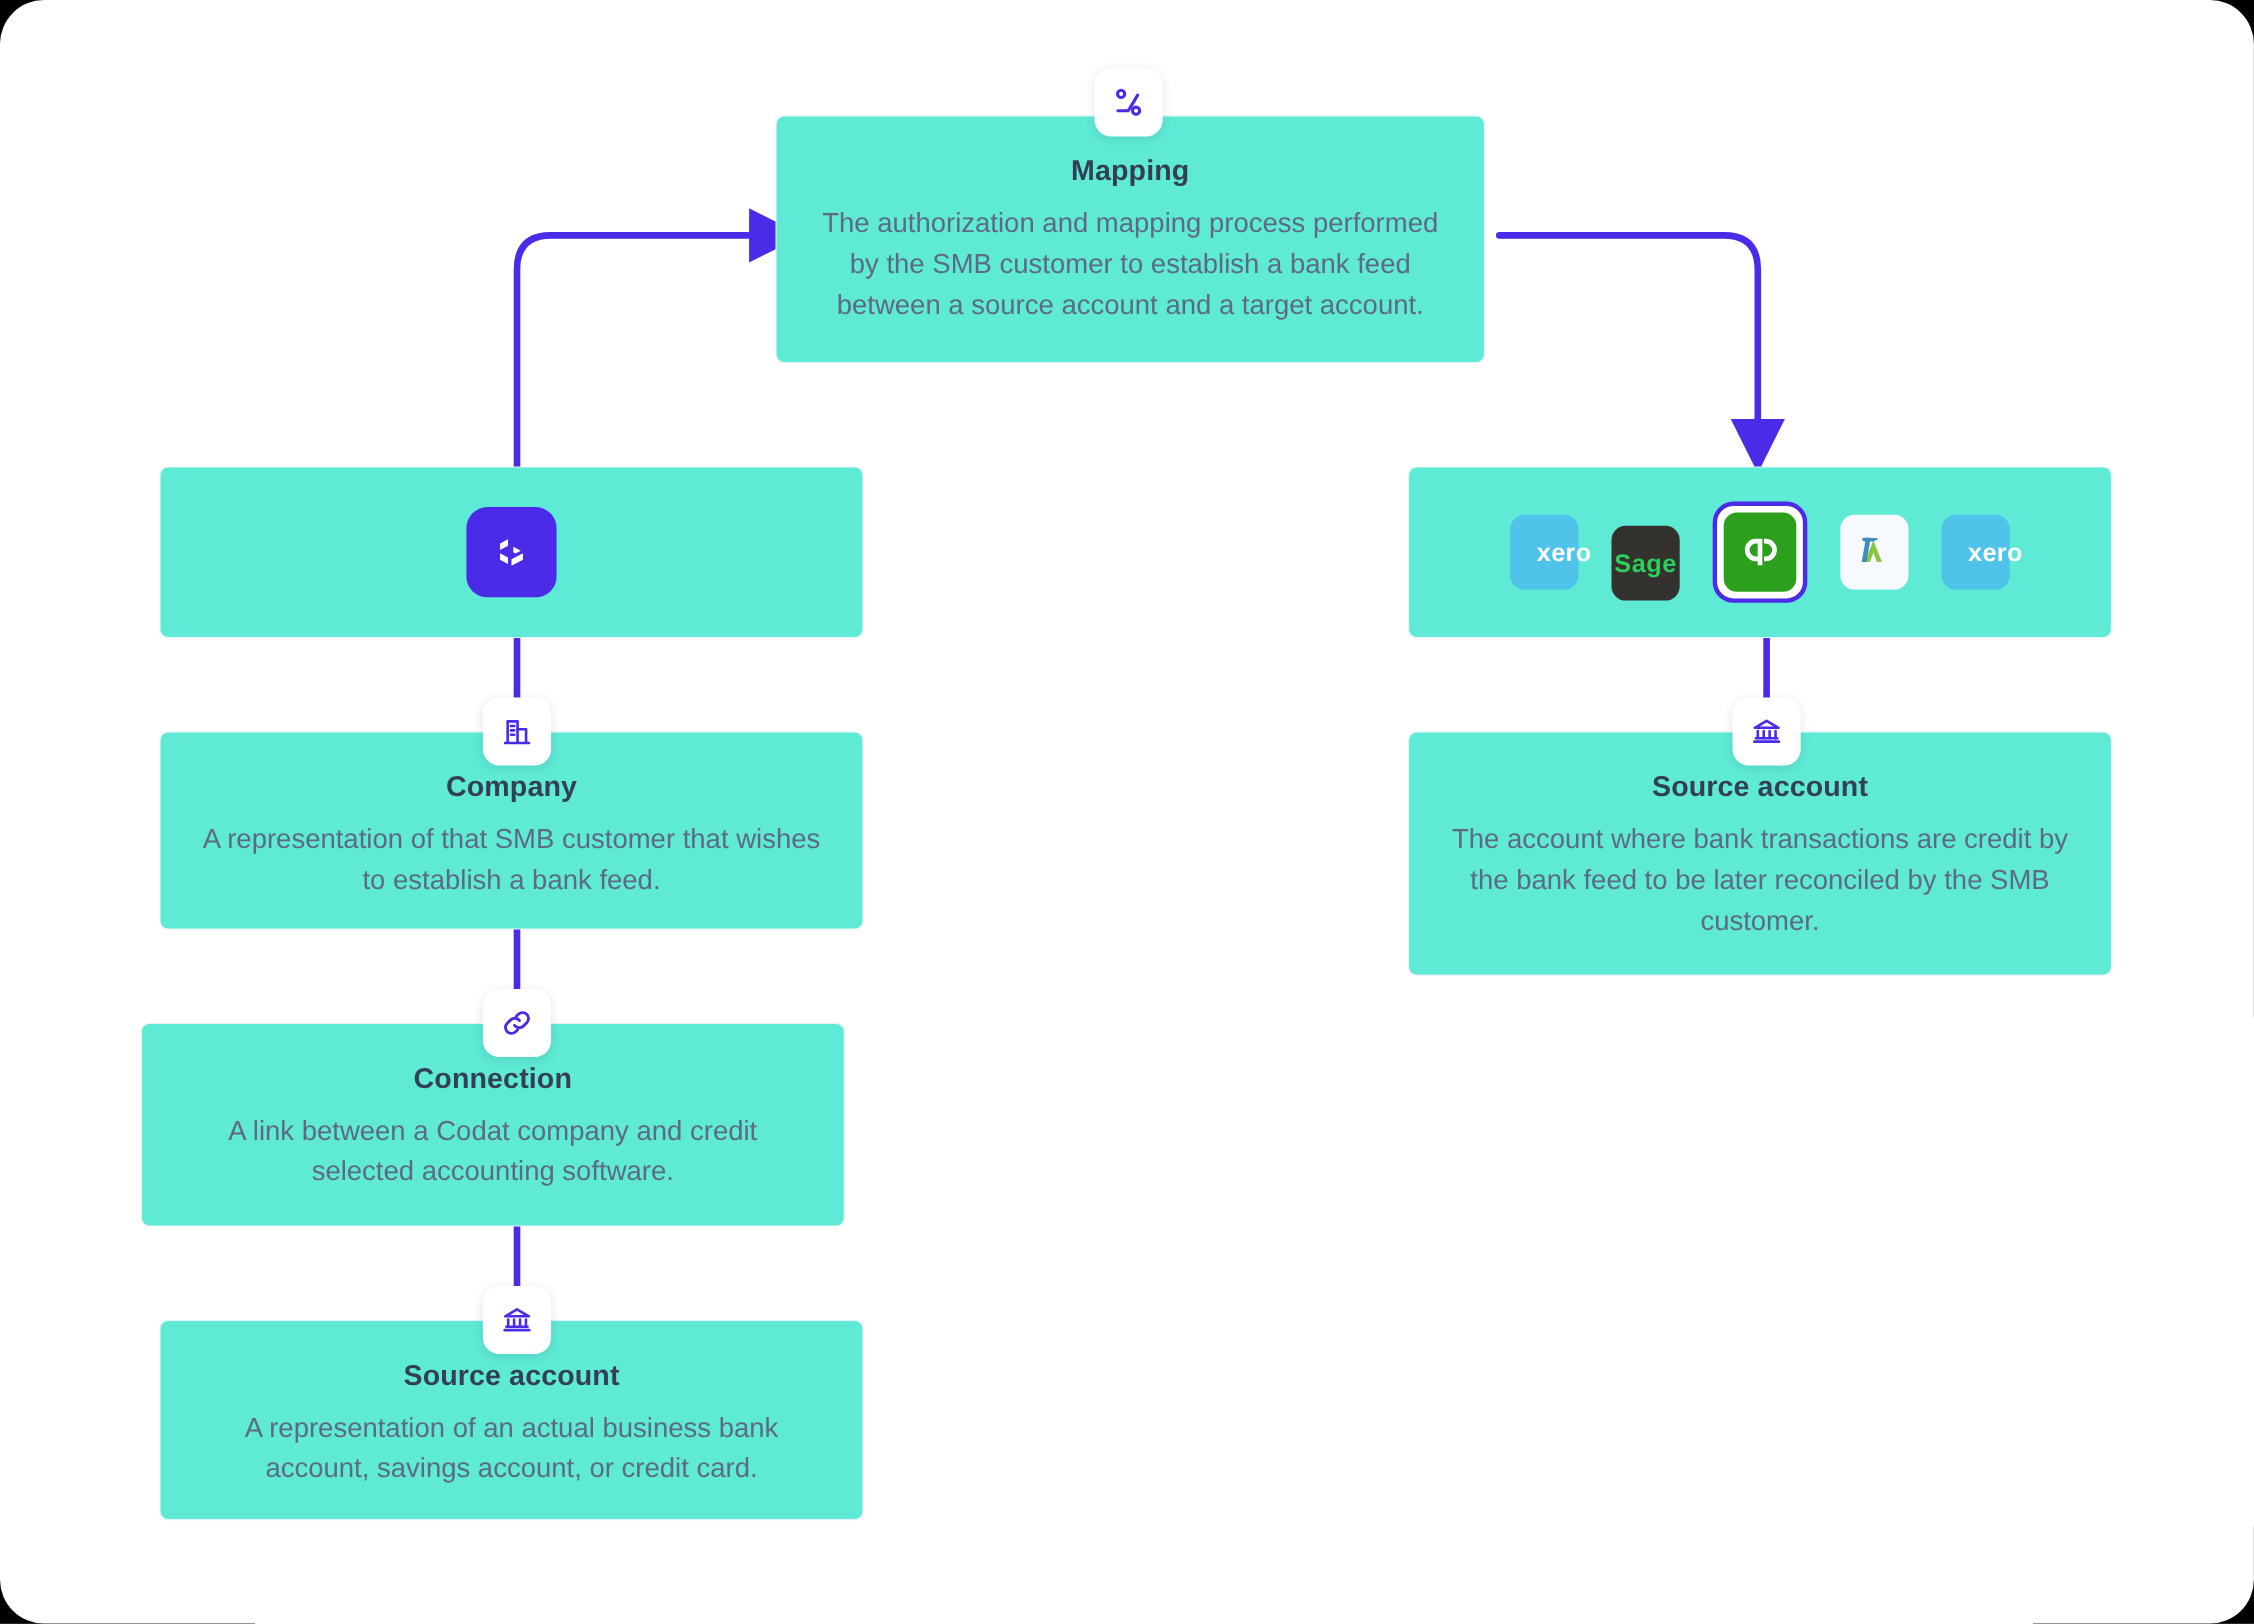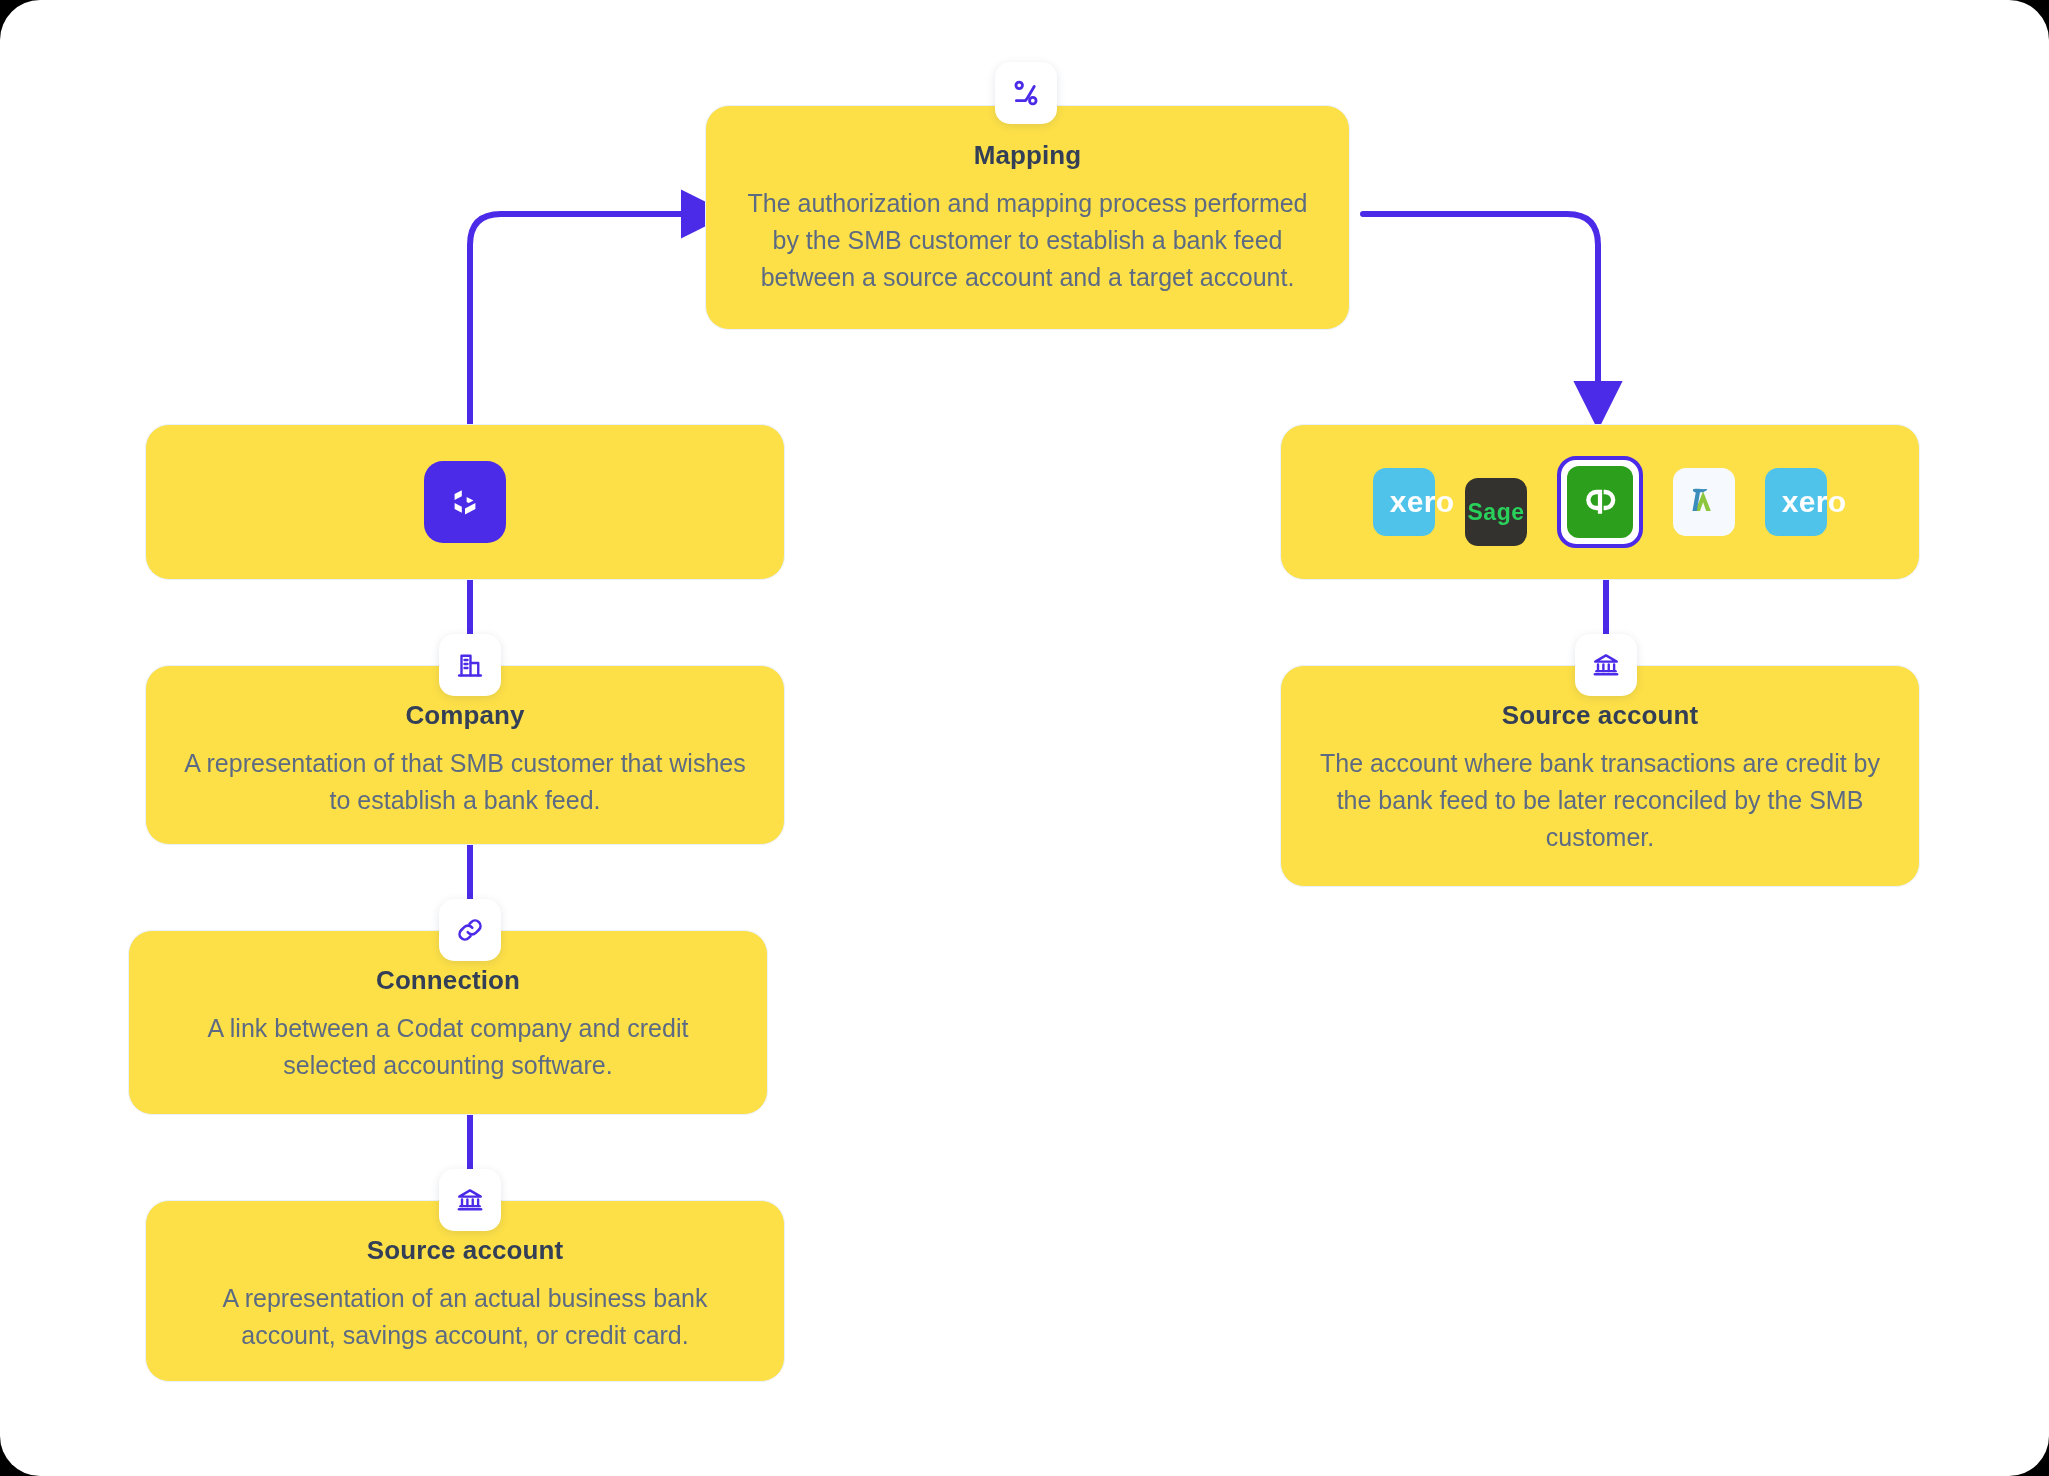--- a/index.html
+++ b/index.html
@@ -33,23 +33,23 @@
     left: 0; top: 0;
     width: 2049px;
     height: 1476px;
     pointer-events: none;
   }
 
   
   .card {
     position: absolute;
     box-sizing: border-box;
-    background: #fde047;
+    background: #5eead4;
     border: 1.5px solid #eaf1f8;
-    border-radius: 24px;
+    border-radius: 8px;
     text-align: center;
   }
   .card-title {
     font-size: 26px;
     font-weight: bold;
     color: #333f57;
     letter-spacing: .1px;
     margin: 0 0 14px 0;
     line-height: 1.2;
   }
@@ -108,21 +108,21 @@
   }
   .logo-xero { background: #4fc3ea; }
   .logo-sage { background: #33322e; margin-top: 20px; }
   .logo-qb   { background: #2ca01c; border-radius: 12px; }
   .logo-fa   { background: #f6f9fd; }
   .logo-text {
     font-size: 22px;
     font-weight: bold;
     letter-spacing: .5px;
   }
-  .xero-word { color: #ffffff; font-size: 30px; letter-spacing: .3px; margin-left: 36px; }
+  .xero-word { color: #ffffff; font-size: 23px; letter-spacing: .3px; margin-left: 36px; }
   .sage-word { color: #29d05a; font-size: 23px; font-style: normal; }
   .selected-wrap {
     position: relative;
     display: flex;
     align-items: center;
     justify-content: center;
     width: 86px;
     height: 92px;
     border: 4px solid #4b2ae8;
     border-radius: 19px;

